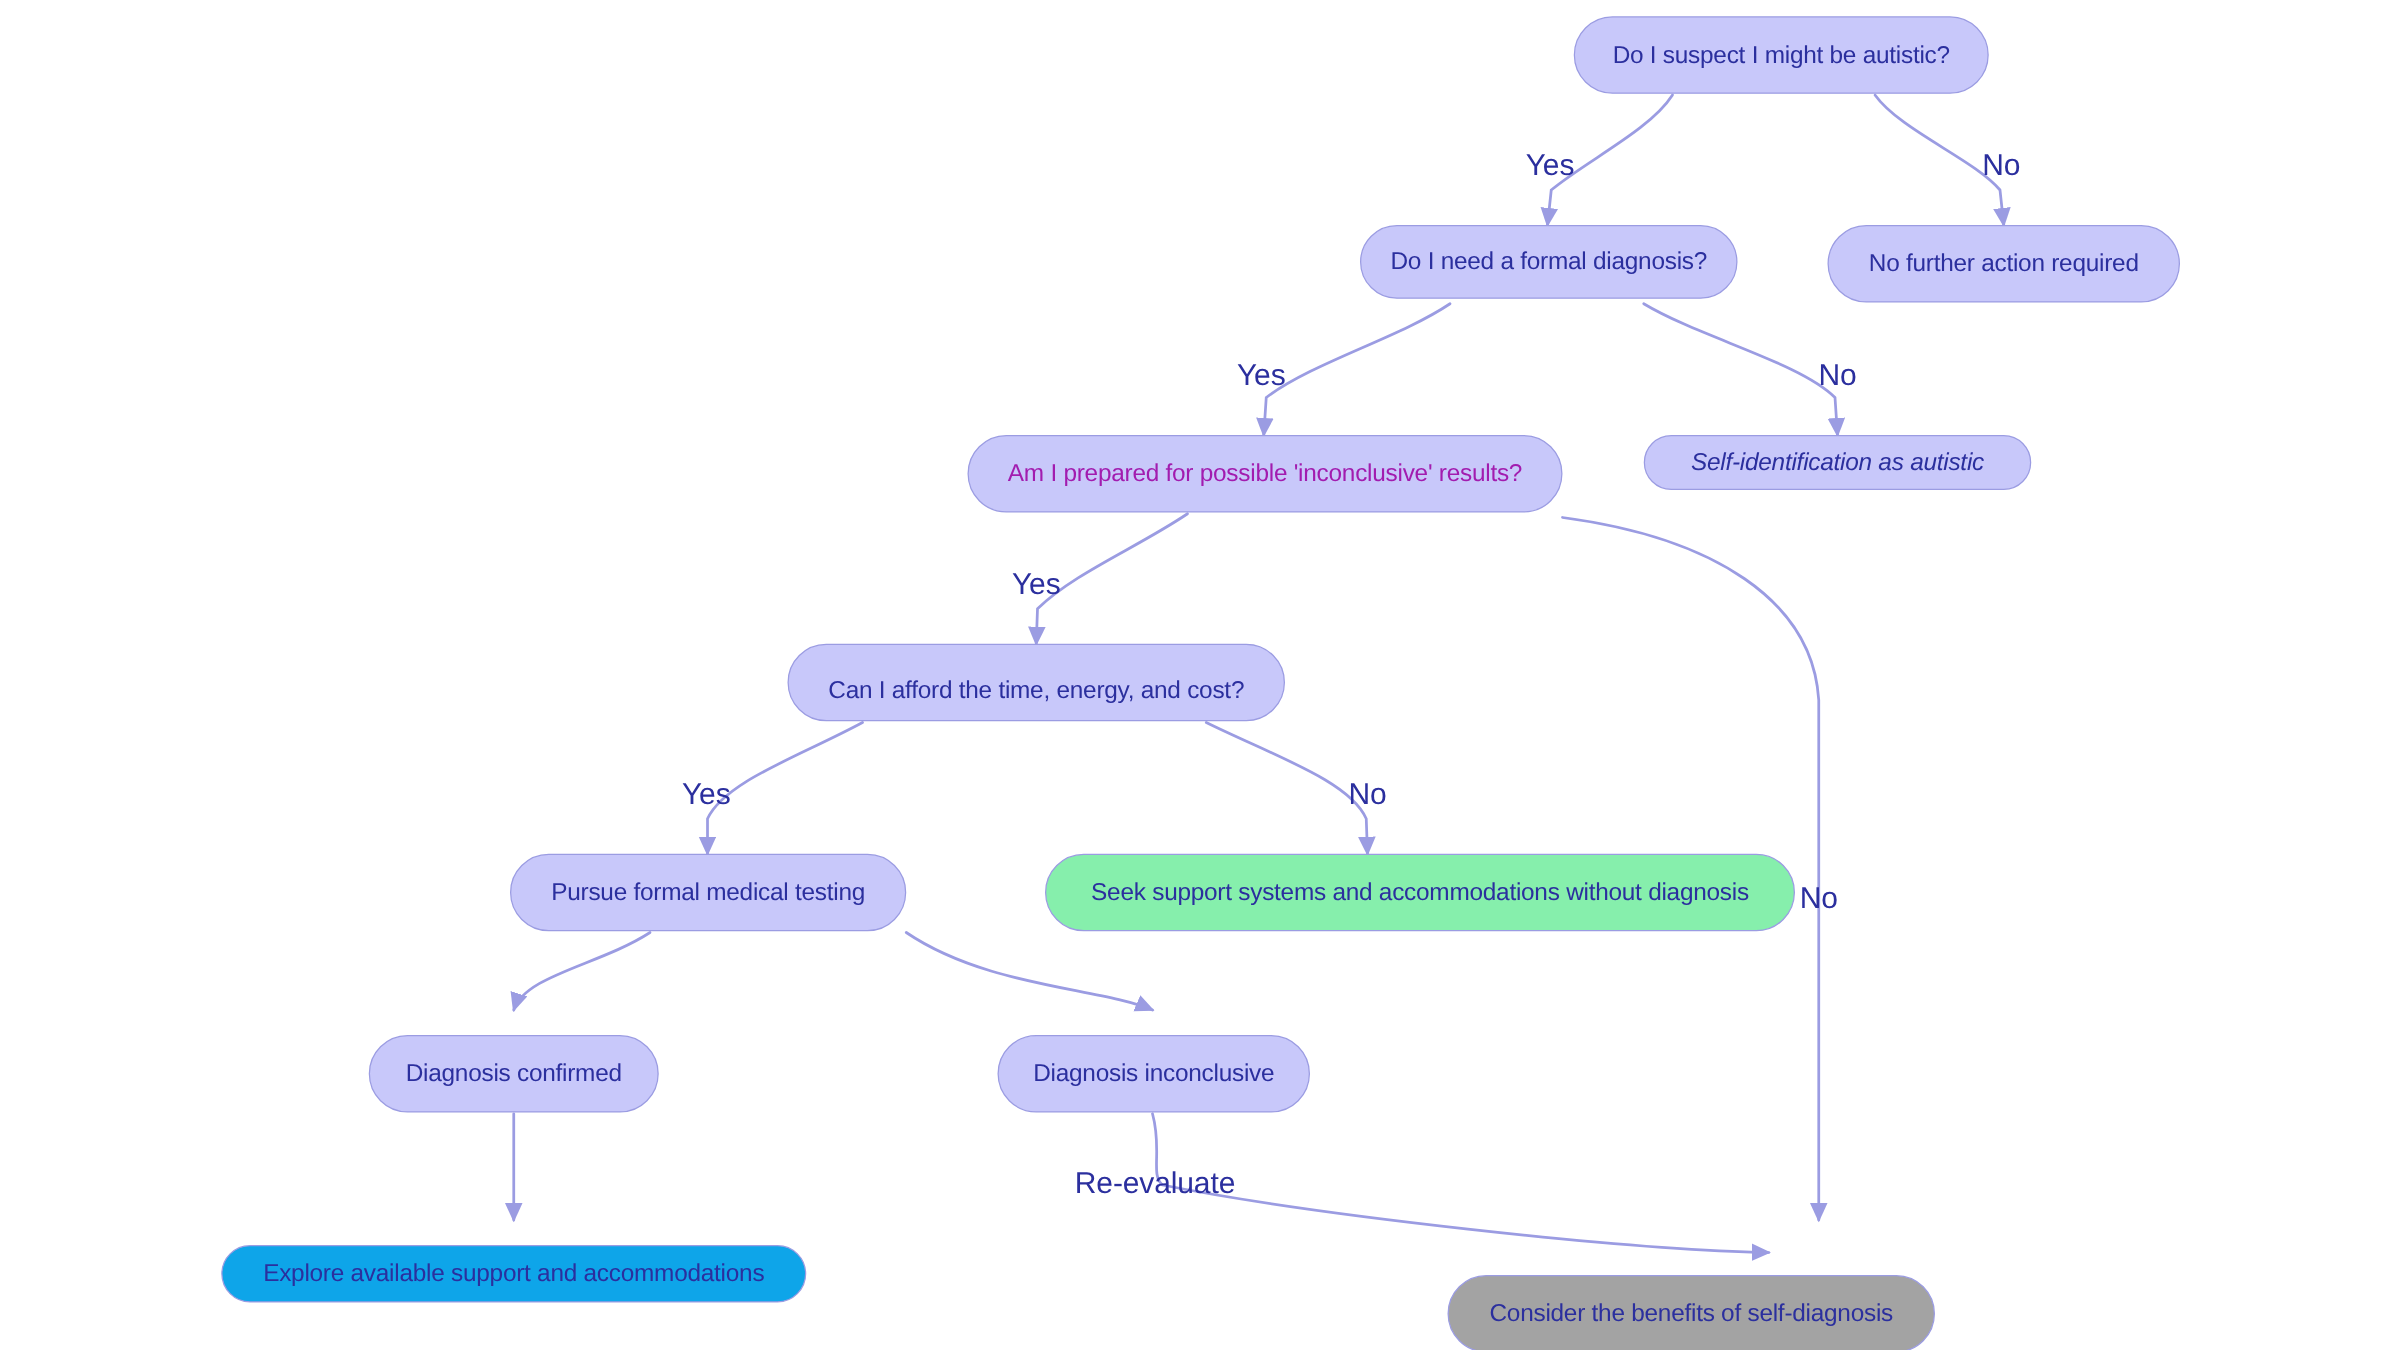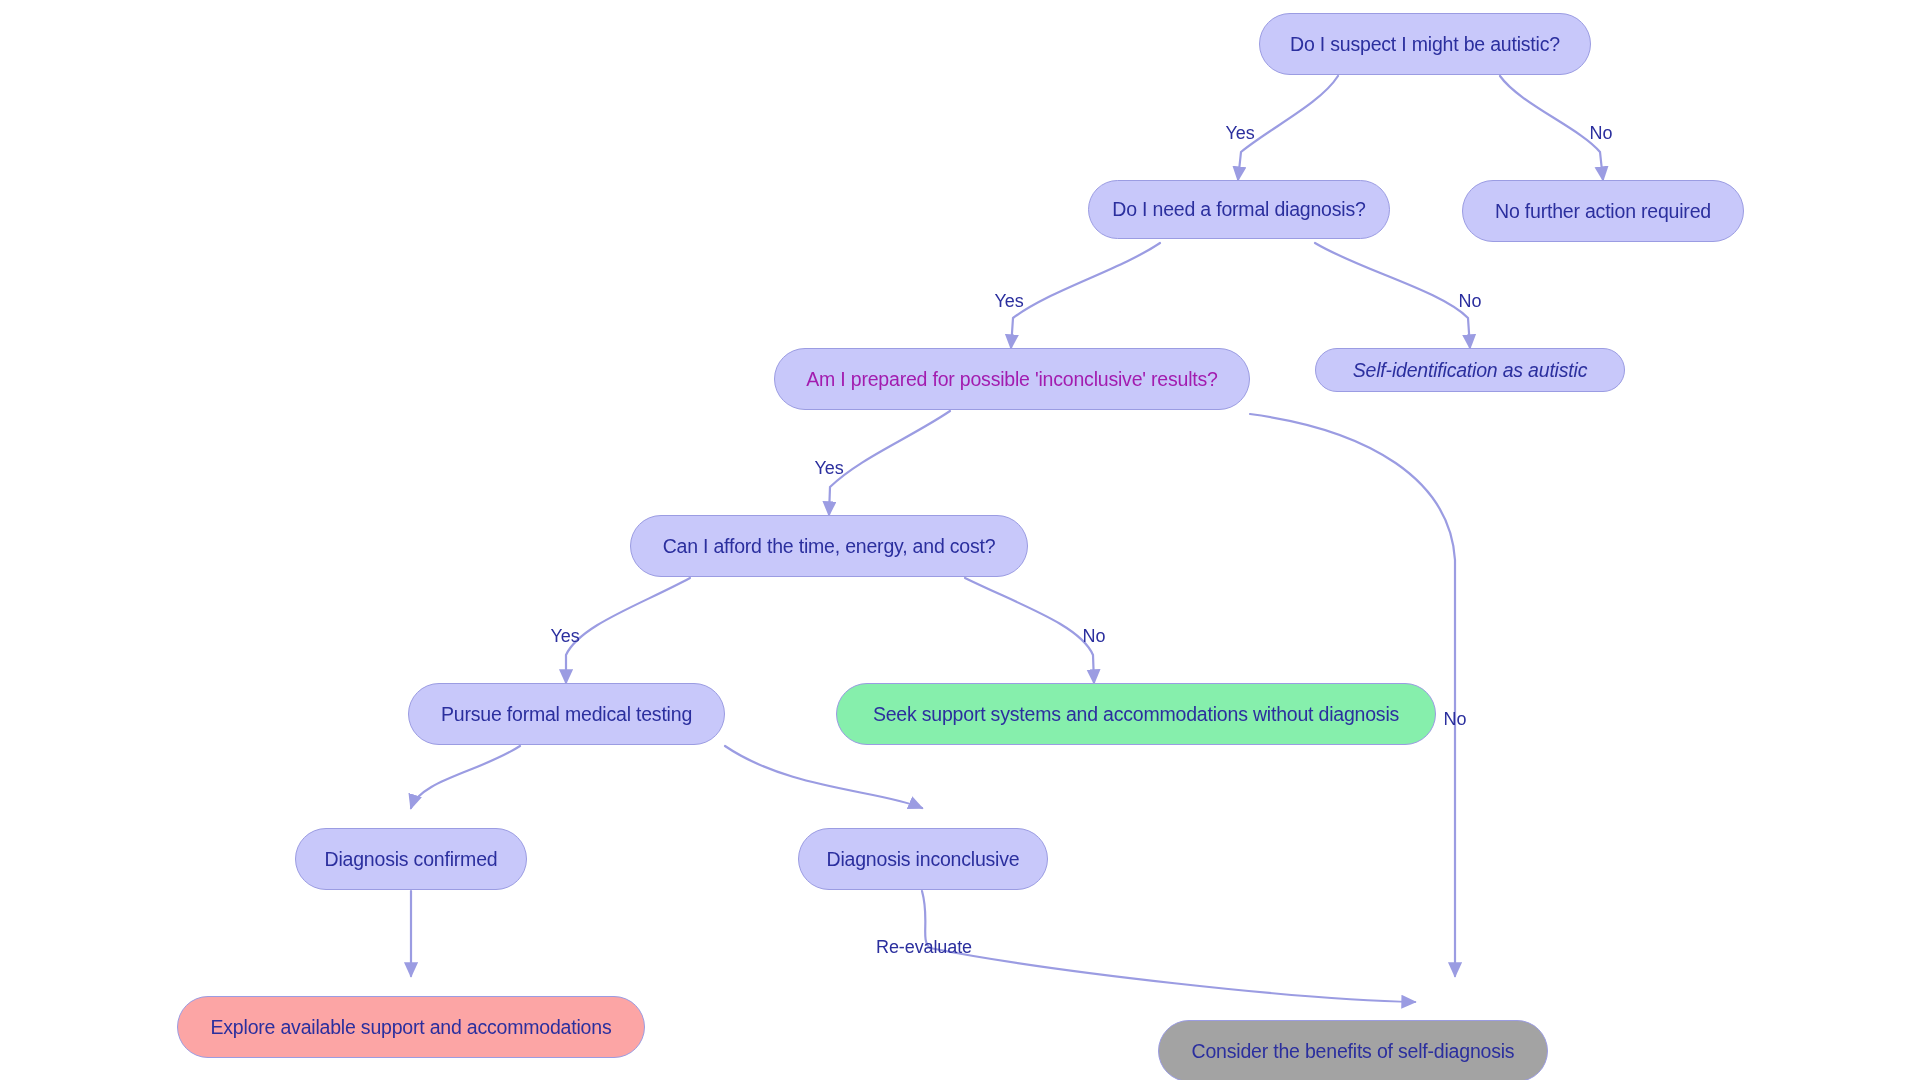--- a/index.html
+++ b/index.html
@@ -39,21 +39,21 @@
     color: #2b2f9e;
     font-size: 19.5px;
     letter-spacing: -0.2px;
     white-space: nowrap;
     padding: 12px 26px;
     cursor: pointer;
   }
   .edge-label {
     position: absolute;
     color: #2b2f9e;
-    font-size: 18px;
+    font-size: 24px;
     letter-spacing: -0.1px;
     white-space: nowrap;
     transform: translate(-50%, -50%);
     background: transparent;
   }
 </style>
 </head>
 <body>
 
 <div id="flowchart-root">
@@ -89,36 +89,36 @@
       </div>
       <div class="node" style="left: 1462px; top: 180px; width: 282px; height: 62px; background: rgb(200, 200, 250); border-color: rgb(155, 156, 226); color: rgb(43, 47, 158);">
         <span>No further action required</span>
       </div>
       <div class="node" style="left: 774px; top: 348px; width: 476px; height: 62px; background: rgb(200, 200, 250); border-color: rgb(155, 156, 226); color: #a21caf;">
         <span>Am I prepared for possible 'inconclusive' results?</span>
       </div>
       <div class="node" style="left: 1315px; top: 348px; width: 310px; height: 44px; background: rgb(200, 200, 250); border-color: rgb(155, 156, 226); color: rgb(43, 47, 158); font-style: italic;">
         <span>Self-identification as autistic</span>
       </div>
-      <div class="node" style="left: 630px; top: 515px; width: 398px; height: 62px; background: rgb(200, 200, 250); border-color: rgb(155, 156, 226); color: rgb(43, 47, 158);">
+      <div class="node" style="left: 630px; top: 515px; width: 398px; height: 62px; background: rgb(200, 200, 250); border-color: rgb(155, 156, 226); color: rgb(43, 47, 158); align-items: flex-end;">
         <span>Can I afford the time, energy, and cost?</span>
       </div>
       <div class="node" style="left: 408px; top: 683px; width: 317px; height: 62px; background: rgb(200, 200, 250); border-color: rgb(155, 156, 226); color: rgb(43, 47, 158);">
         <span>Pursue formal medical testing</span>
       </div>
       <div class="node" style="left: 836px; top: 683px; width: 600px; height: 62px; background: #86efac; border-color: rgb(155, 156, 226); color: rgb(43, 47, 158);">
         <span>Seek support systems and accommodations without diagnosis</span>
       </div>
       <div class="node" style="left: 295px; top: 828px; width: 232px; height: 62px; background: rgb(200, 200, 250); border-color: rgb(155, 156, 226); color: rgb(43, 47, 158);">
         <span>Diagnosis confirmed</span>
       </div>
       <div class="node" style="left: 798px; top: 828px; width: 250px; height: 62px; background: rgb(200, 200, 250); border-color: rgb(155, 156, 226); color: rgb(43, 47, 158);">
         <span>Diagnosis inconclusive</span>
       </div>
-      <div class="node" style="left: 177px; top: 996px; width: 468px; height: 62px; background: #fca5a5; border-color: rgb(155, 156, 226); color: rgb(43, 47, 158);">
+      <div class="node" style="left: 177px; top: 996px; width: 468px; height: 46px; background: #0ea5e9; border-color: rgb(155, 156, 226); color: rgb(43, 47, 158);">
         <span>Explore available support and accommodations</span>
       </div>
       <div class="node" style="left: 1158px; top: 996px; width: 390px; height: 62px; background: #a3a3a3; border-color: rgb(155, 156, 226); color: rgb(43, 47, 158); margin-top: 24px;">
         <span>Consider the benefits of self-diagnosis</span>
       </div>
     </div>
   <div id="label-layer">
       <div class="edge-label" style="left: 1240px; top: 133px; color: rgb(43, 47, 158);">Yes</div>
       <div class="edge-label" style="left: 1601px; top: 133px; color: rgb(43, 47, 158);">No</div>
       <div class="edge-label" style="left: 1009px; top: 301px; color: rgb(43, 47, 158);">Yes</div>

